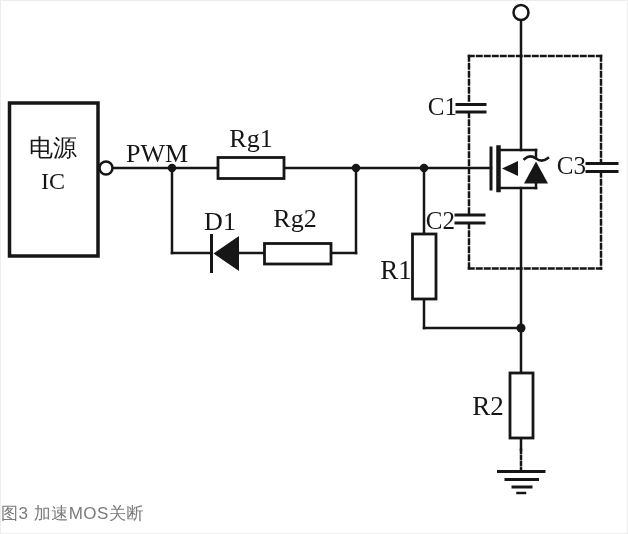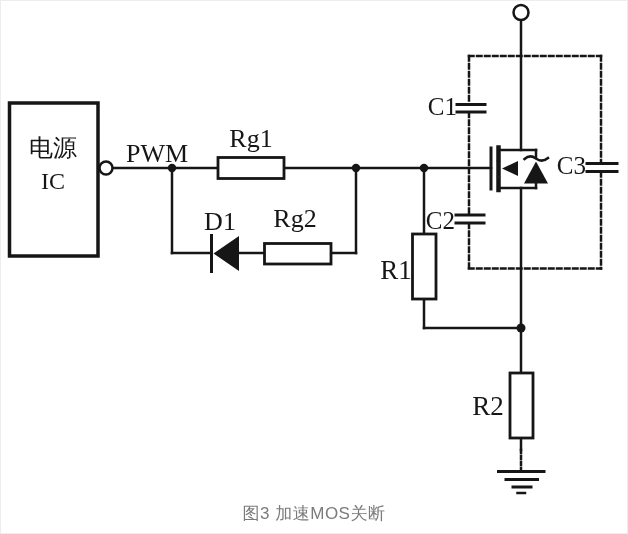--- a/index.html
+++ b/index.html
@@ -1,20 +1,20 @@
 <!DOCTYPE html>
 <html><head>
 <meta charset="utf-8">
 <style>
   html,body{margin:0;padding:0;background:#ffffff;}
   .page{position:relative;width:628px;height:534px;box-sizing:border-box;
         background:#ffffff;border:1px solid #ededed;overflow:hidden;}
   .schematic{position:absolute;left:0;top:0;}
   .labels text{font-family:"Liberation Serif", serif;}
-  .caption{position:absolute;left:0;top:501px;width:100%;text-align:center;
+  .caption{position:absolute;left:0;top:501px;width:100%;
            font-family:"Liberation Sans", sans-serif;font-size:17px;
            color:#7b7b7b;letter-spacing:0.5px;}
 </style>
 </head>
 <body>
 
 <div class="page">
   <svg class="schematic" width="628" height="534" viewBox="0 0 628 534" xmlns="http://www.w3.org/2000/svg">
 
     <g fill="none" stroke-width="2.5" stroke-linecap="square" stroke="#161616">

